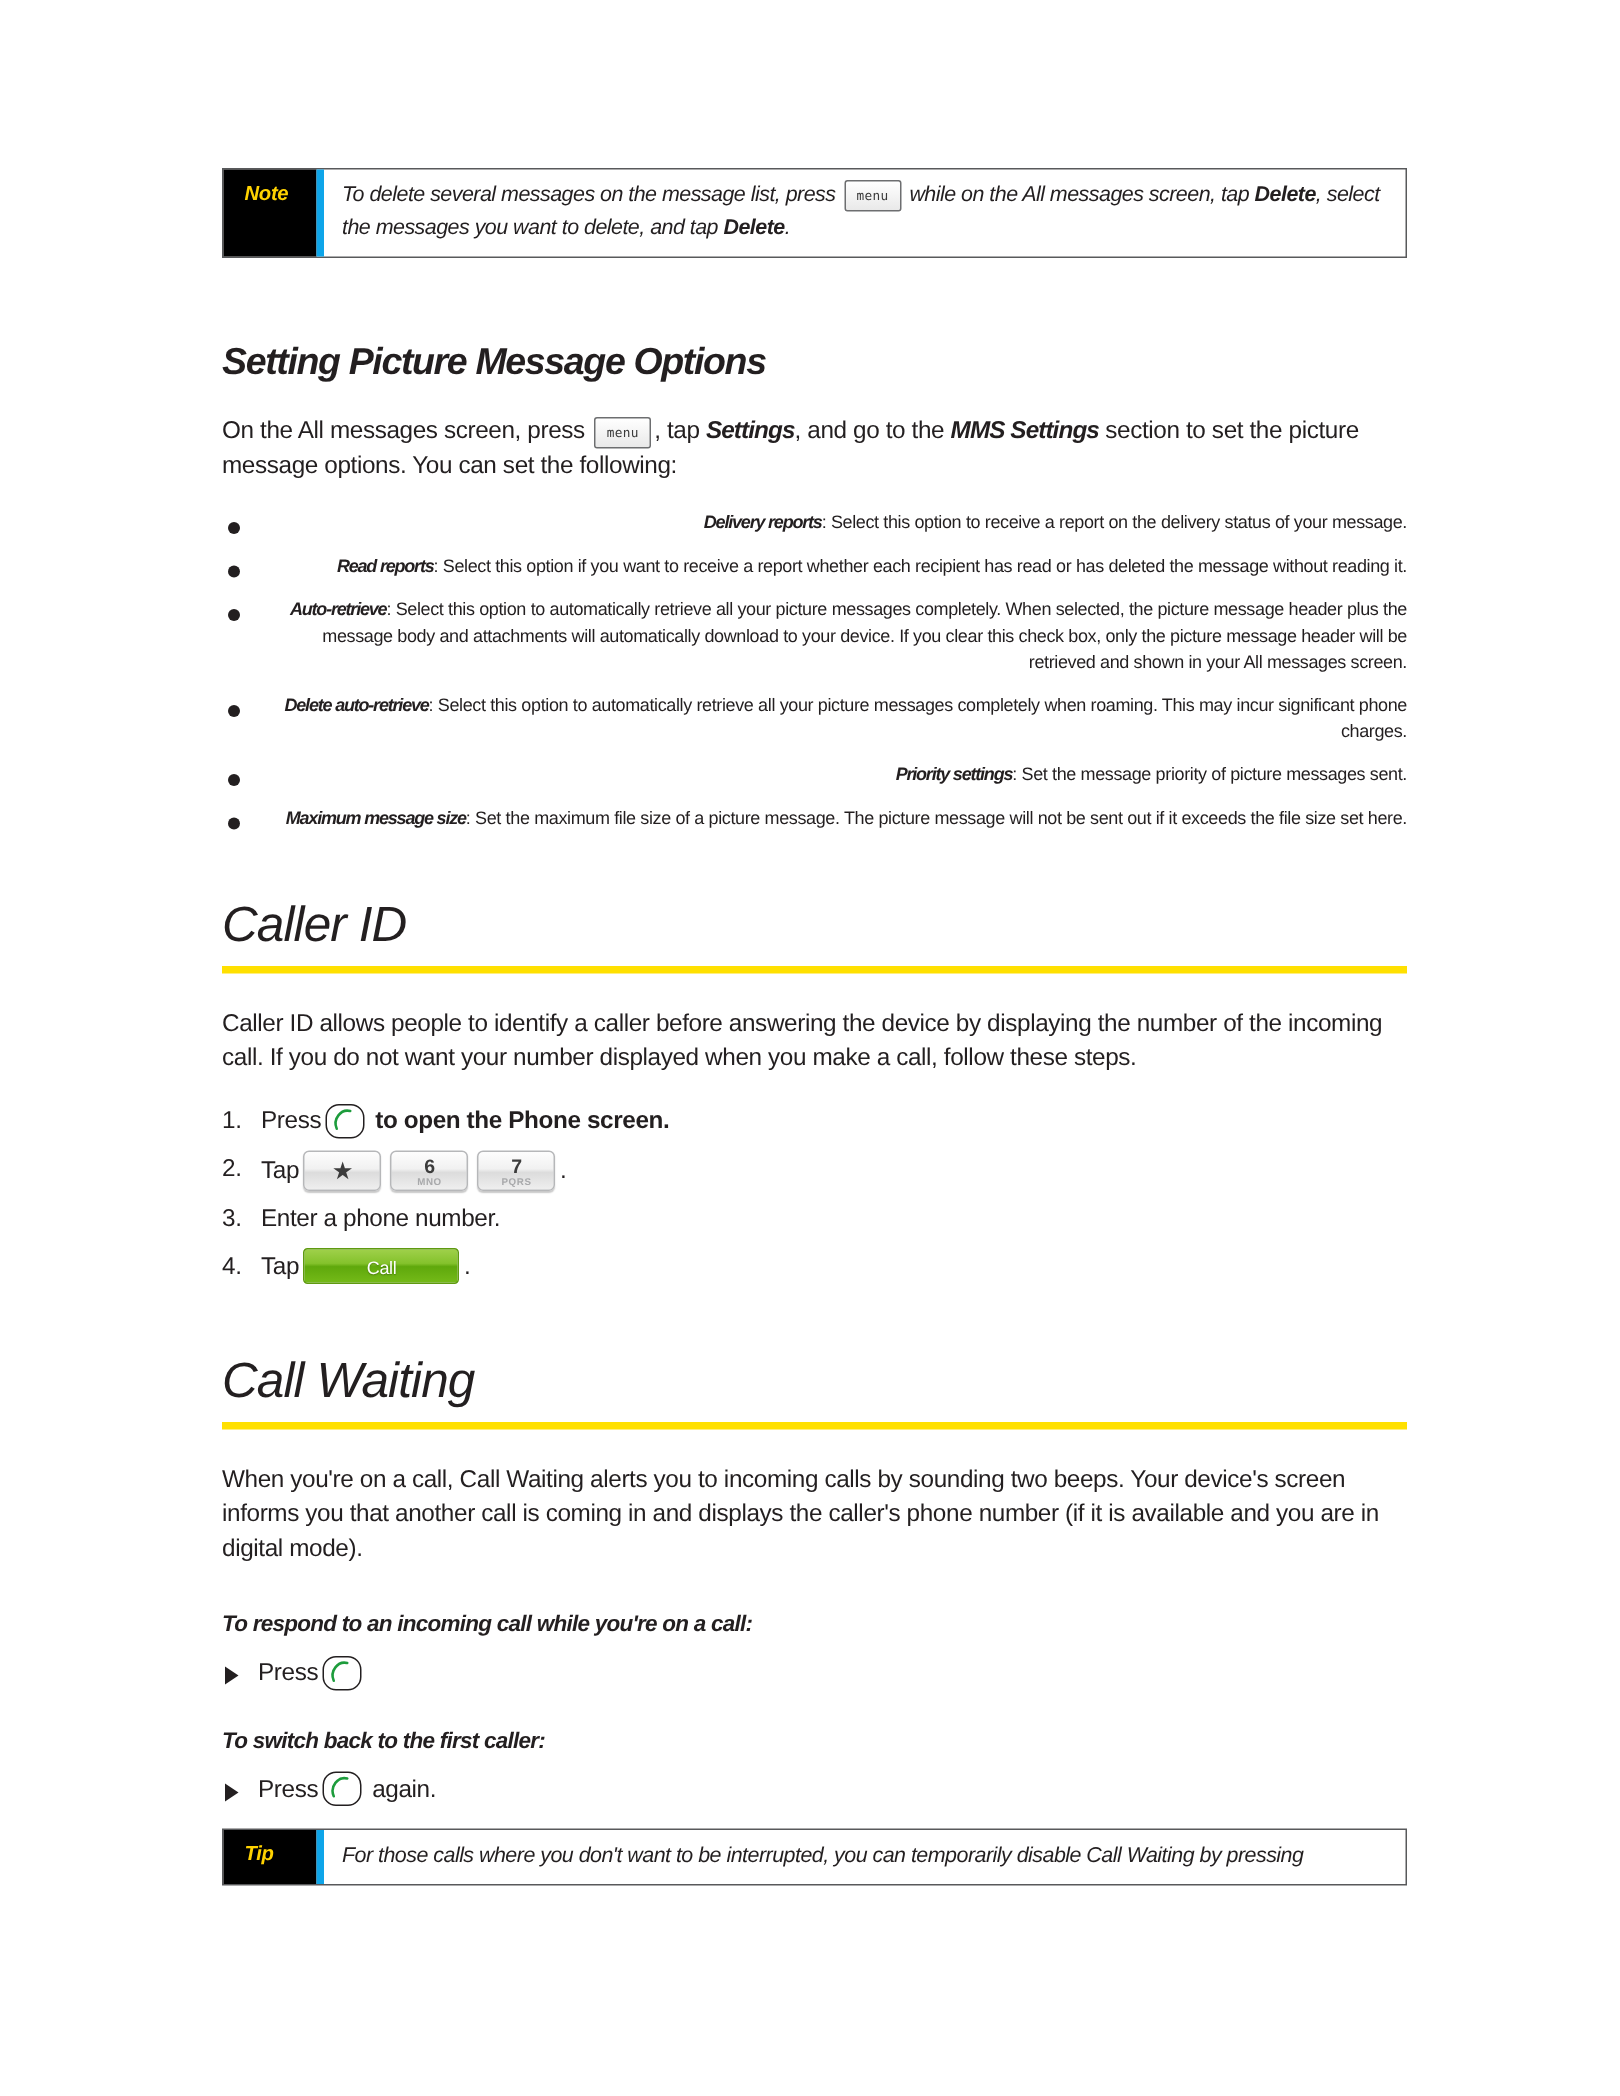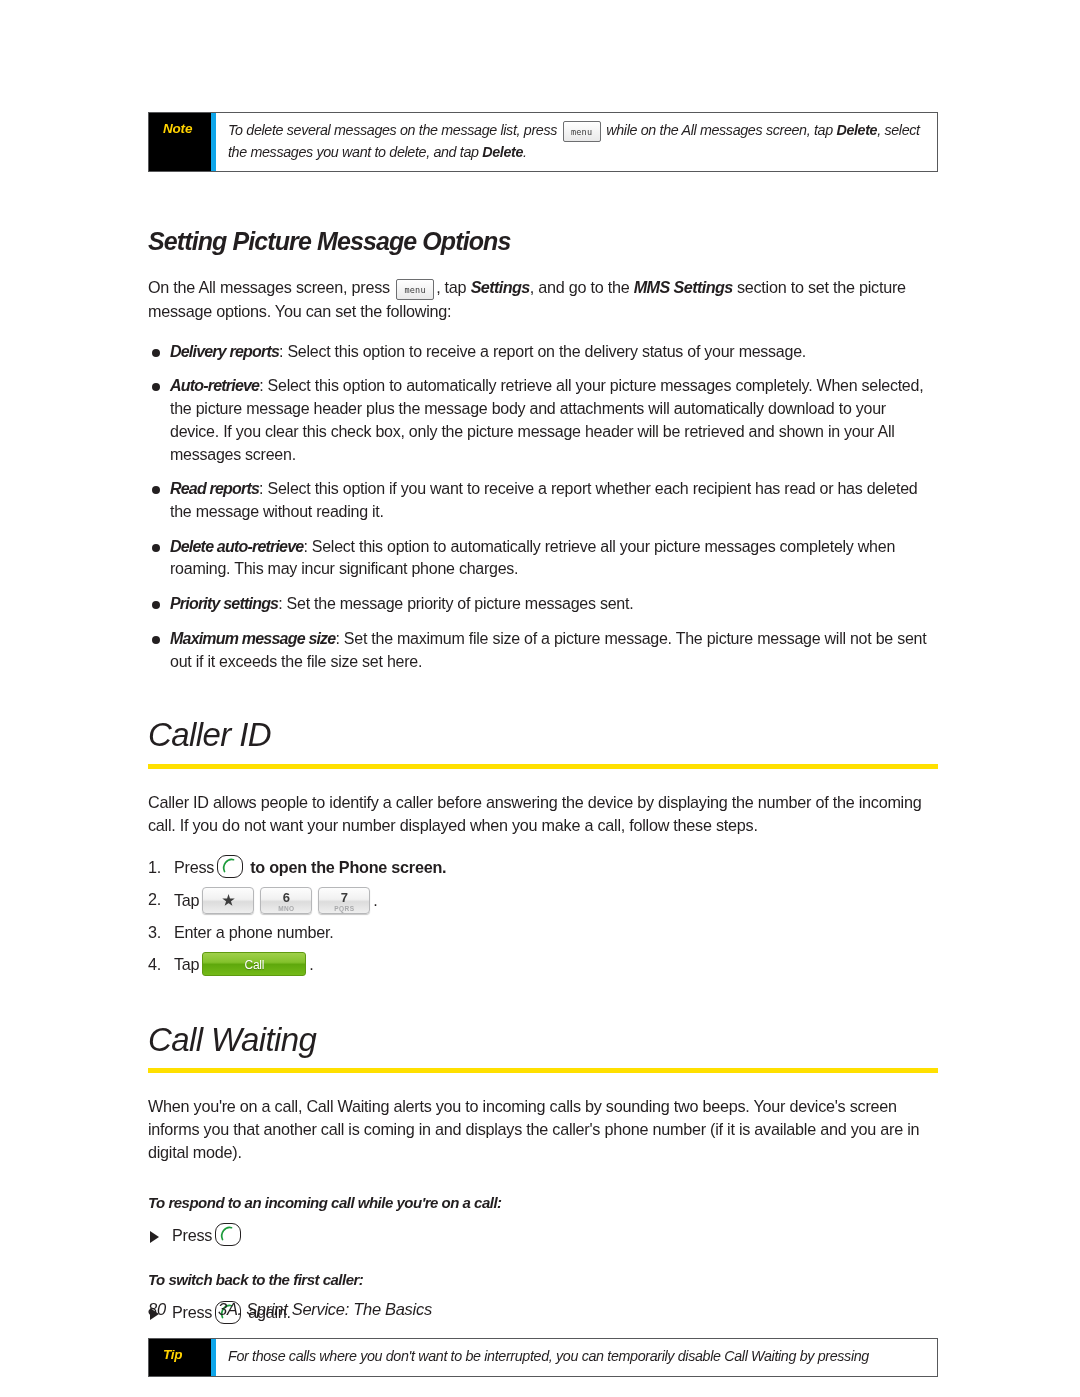--- a/index.html
+++ b/index.html
@@ -101,24 +101,25 @@
 
   
   ul.bullets {
     list-style: none;
     margin: 0;
     padding: 0;
   }
   ul.bullets > li {
     position: relative;
     padding-left: 22px;
-    font-size: 16px;
+    font-size: 12px;
     line-height: 1.42;
     letter-spacing: -0.25px;
     margin-bottom: 12px;
+    text-align: right;
   }
   ul.bullets > li::before {
     content: "";
     position: absolute;
     left: 4px;
     top: 8px;
     width: 8px;
     height: 8px;
     border-radius: 50%;
     background: #231f20;
@@ -308,24 +309,24 @@
       <i>Settings</i><span>, and go to the</span>
       <i>MMS Settings</i>
       <span>section to set the picture message options. You can set the following:</span>
     </p>
 
     <ul class="bullets">
       <li>
         <span class="term">Delivery reports</span><span>: Select this option to receive a report on the delivery status of your message.</span>
       </li>
       <li>
+        <span class="term">Read reports</span><span>: Select this option if you want to receive a report whether each recipient has read or has deleted the message without reading it.</span>
+      </li>
+      <li>
         <span class="term">Auto-retrieve</span><span>: Select this option to automatically retrieve all your picture messages completely. When selected, the picture message header plus the message body and attachments will automatically download to your device. If you clear this check box, only the picture message header will be retrieved and shown in your All messages screen.</span>
-      </li>
-      <li>
-        <span class="term">Read reports</span><span>: Select this option if you want to receive a report whether each recipient has read or has deleted the message without reading it.</span>
       </li>
       <li>
         <span class="term">Delete auto-retrieve</span><span>: Select this option to automatically retrieve all your picture messages completely when roaming. This may incur significant phone charges.</span>
       </li>
       <li>
         <span class="term">Priority settings</span><span>: Set the message priority of picture messages sent.</span>
       </li>
       <li>
         <span class="term">Maximum message size</span><span>: Set the maximum file size of a picture message. The picture message will not be sent out if it exceeds the file size set here.</span>
       </li>
@@ -419,17 +420,14 @@
     <div class="callout tip-wrap">
       <div class="callout-label">Tip</div>
       <div class="callout-body">
         <div>For those calls where you don't want to be interrupted, you can temporarily disable Call Waiting by pressing</div>
 
       </div>
     </div>
 
   </div>
 
-  <div class="footer">
-    <span class="pg-num">80</span><span>3A. Sprint Service: The Basics</span>
-  </div>
 
 </div>
 
 </body></html>

